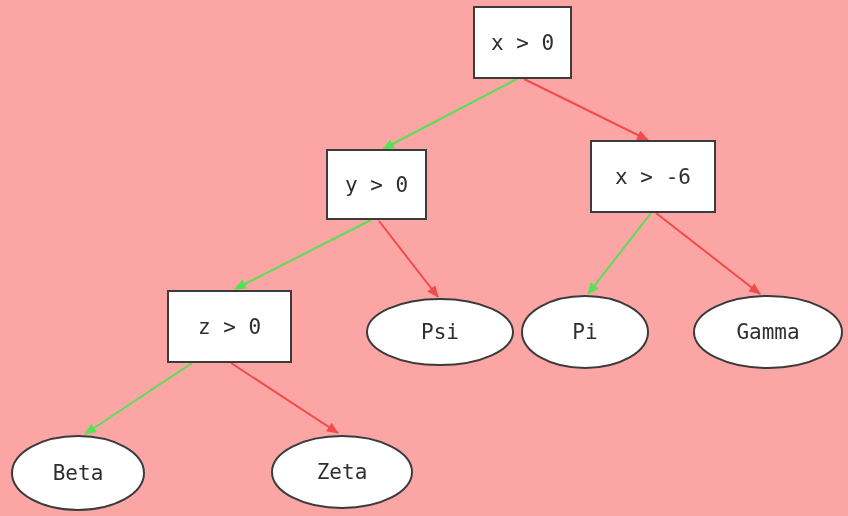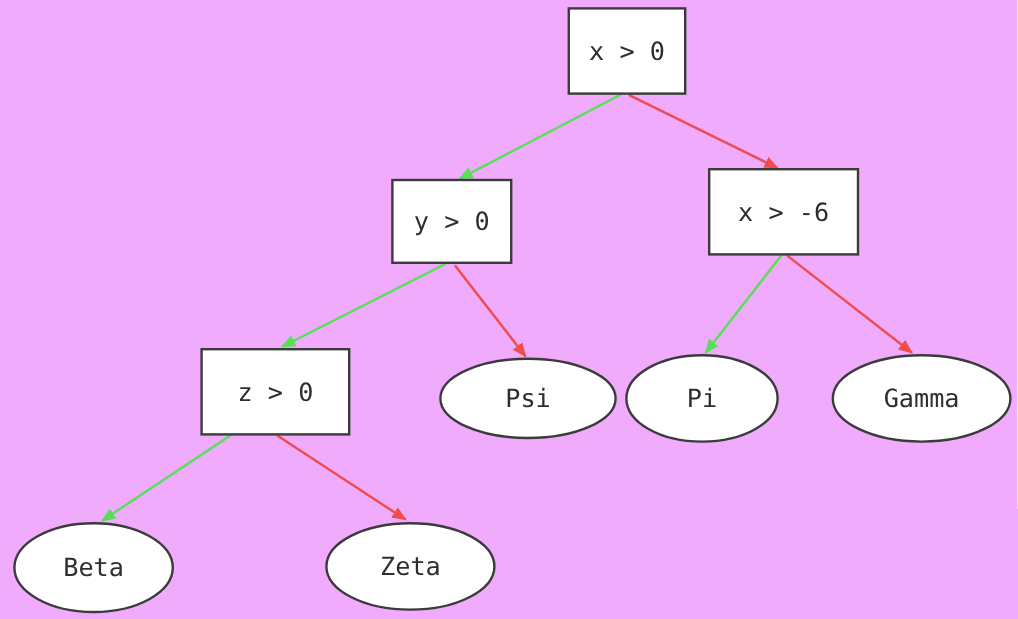--- a/index.html
+++ b/index.html
@@ -7,21 +7,21 @@
     padding: 0;
     width: 848px;
     height: 516px;
     background: #ffffff;
     overflow: hidden;
   }
   .diagram-wrap {
     position: relative;
     width: 848px;
     height: 516px;
-    background: #f0abfc;
+    background: #fca5a5;
   }
   svg text {
     font-family: "DejaVu Sans Mono", monospace;
     user-select: none;
   }
 </style>
 </head>
 <body>
 
 <div class="diagram-wrap">

